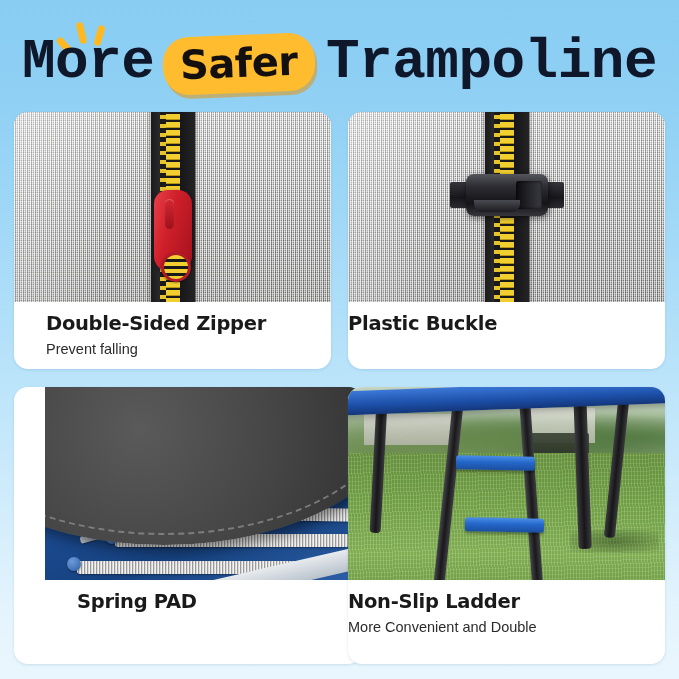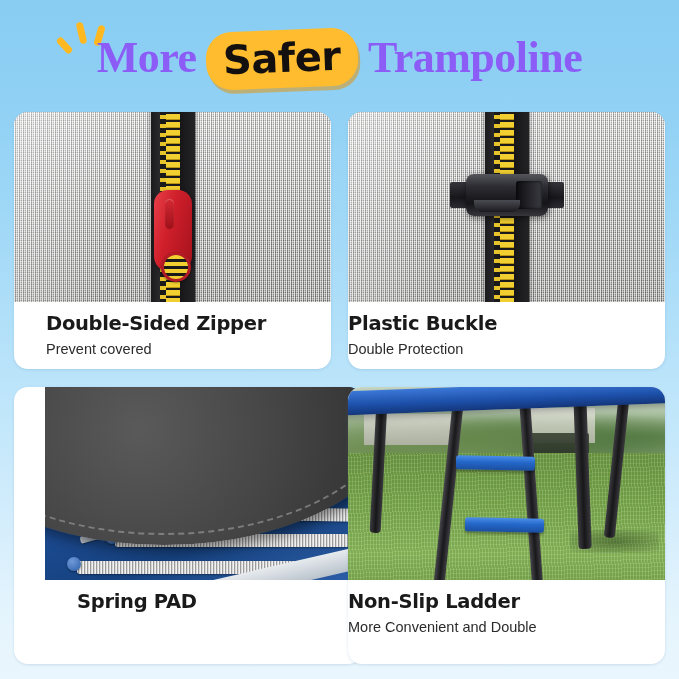--- a/index.html
+++ b/index.html
@@ -29,25 +29,25 @@
   .title-wrap {
     position: absolute;
     left: 0; top: 30px;
     width: 679px;
     text-align: center;
     white-space: nowrap;
   }
   .title-word {
     display: inline-block;
     vertical-align: baseline;
-    font-size: 44px;
+    font-size: 56px;
     font-weight: bold;
     letter-spacing: -0.5px;
-    color: #8b5cf6;
-    font-family: Liberation Serif, serif;
+    color: #0f172a;
+    font-family: Liberation Mono, monospace;
   }
   .title-word.w1 { margin-right: 9px; }
   .title-word.w3 { margin-left: 11px; }
 
   .badge {
     display: inline-block;
     position: relative;
     vertical-align: baseline;
     background: #febc2e;
     border-radius: 26px;
@@ -414,40 +414,39 @@
       <div class="mesh"></div>
       <div class="zip-tape">
         <div class="zip-teeth offL"></div>
         <div class="zip-teeth"></div>
       </div>
       <div class="zip-slider"></div>
       <div class="zip-hole"></div>
     </div>
     <div class="caption cap-left">
       <div class="cap-title">Double-Sided Zipper</div>
-      <div class="cap-sub">Prevent covered</div>
+      <div class="cap-sub">Prevent falling</div>
     </div>
   </div>
 
   <div class="card c2">
     <div class="photo">
       <div class="mesh"></div>
       <div class="zip-tape">
         <div class="zip-teeth offL"></div>
         <div class="zip-teeth"></div>
       </div>
       <div class="buckle">
         <span class="buckle-strap left"></span>
         <span class="buckle-strap right"></span>
         <span class="buckle-body"></span>
       </div>
     </div>
     <div class="caption cap-center">
       <div class="cap-title">Plastic Buckle</div>
-      <div class="cap-sub">Double Protection</div>
     </div>
   </div>
 
   <div class="card c3">
     <div class="photo">
       <div class="sp-bg"></div>
       <div class="sp-springs">
         <span class="spring" style="left:58%; top:16%;  width:44%; transform:rotate(4deg);"></span>
         <span class="spring-hook" style="left:55%; top:14%;"></span>
         <span class="spring-clip" style="left:47%; top:16%; transform:rotate(-16deg);"></span>

